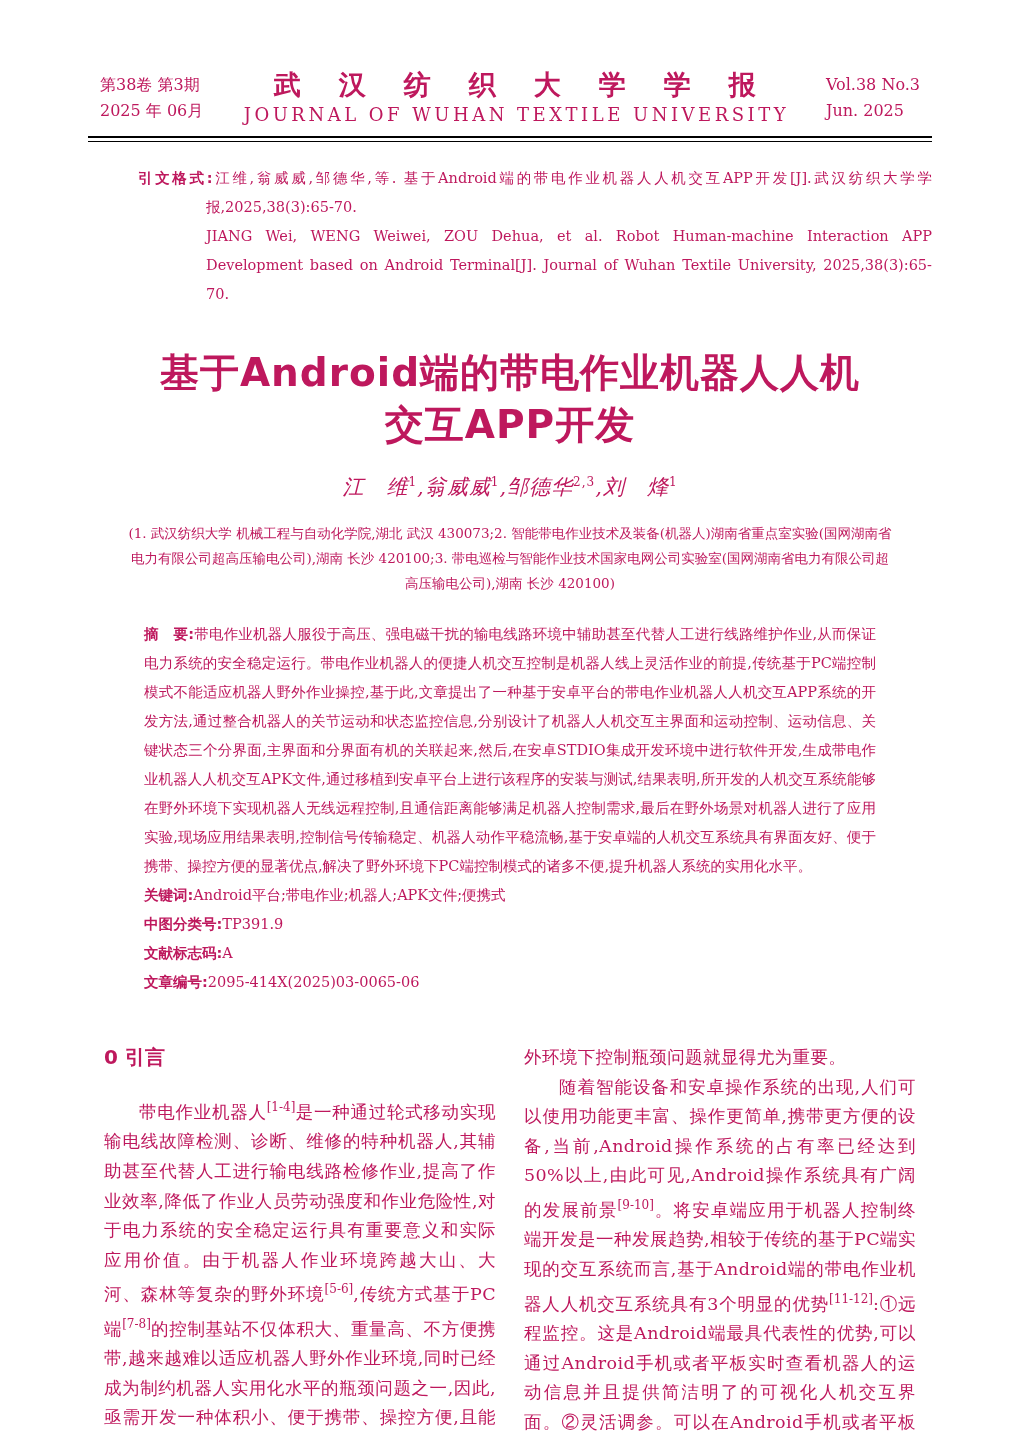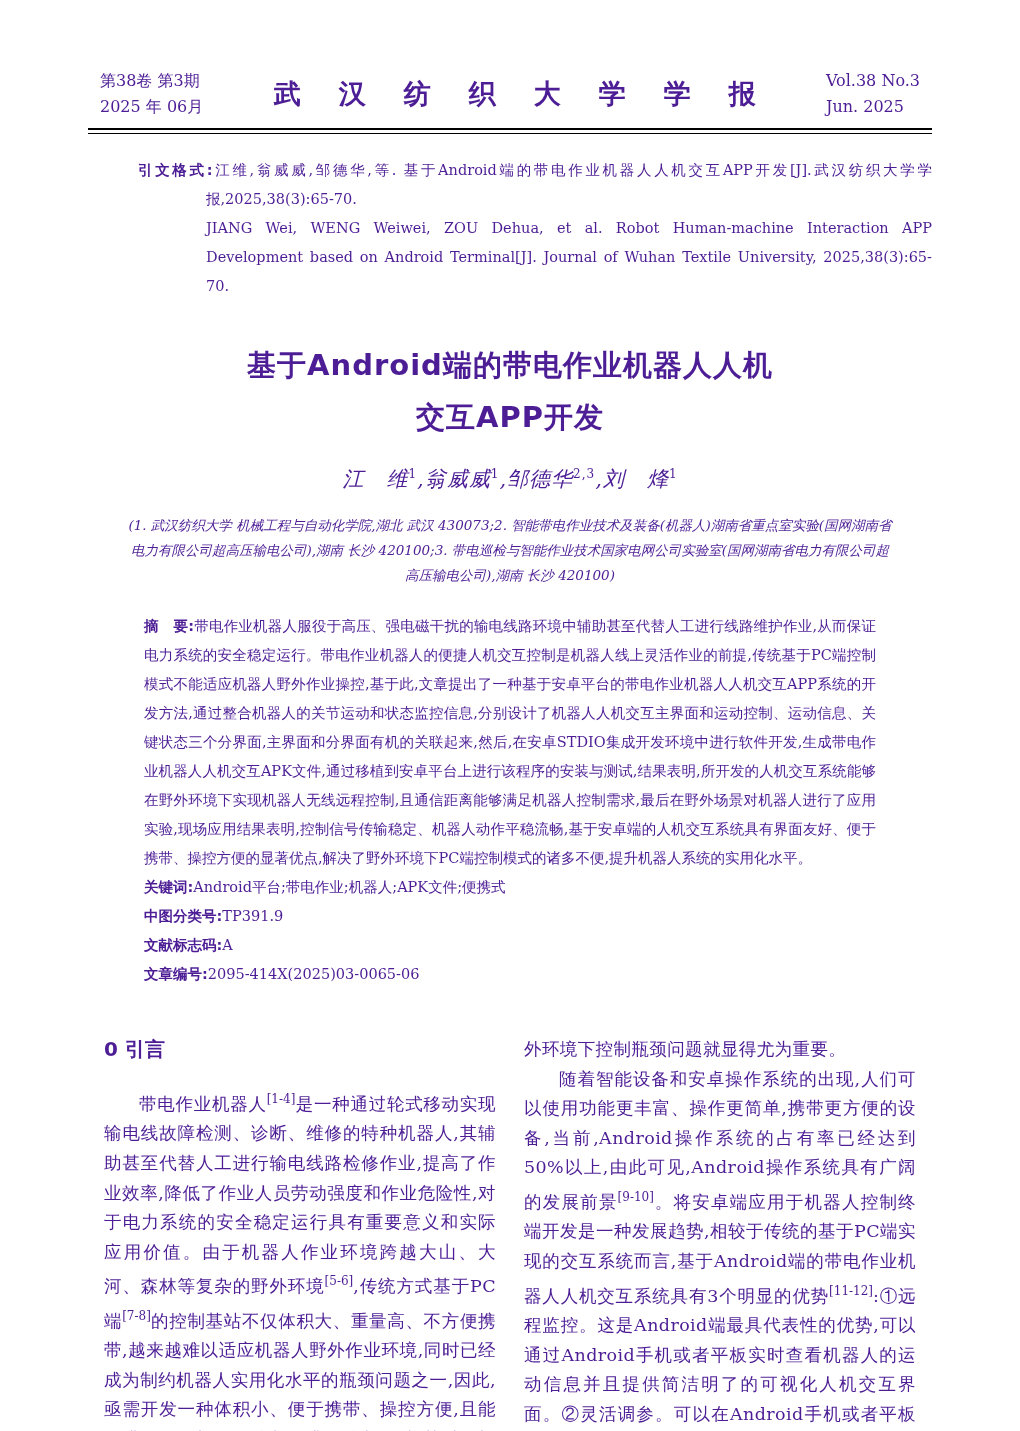--- a/index.html
+++ b/index.html
@@ -1,21 +1,21 @@
 <!DOCTYPE html>
 <html><head>
 <meta charset="utf-8">
 <style>
   * { margin: 0; padding: 0; box-sizing: border-box; }
   html, body { background: #ffffff; }
   .page {
     width: 1020px; height: 1431px;
     margin: 0 auto;
     background: #ffffff;
-    color: #4c1d95;
+    color: #be185d;
     padding: 68px 88px 0 88px;
     overflow: hidden;
     font-family: "DejaVu Serif", "Liberation Serif", serif;
   }
   
   .masthead {
     display: flex; justify-content: space-between; align-items: center;
     padding: 0 12px;
   }
   .mast-left, .mast-right { font-size: 16px; line-height: 26px; white-space: nowrap; }
@@ -36,31 +36,31 @@
   }
   
   .citation { margin: 22px 0 0 50px; font-size: 14.5px; line-height: 29px; }
   .citation .lbl { font-family: "DejaVu Sans", "Liberation Sans", sans-serif; font-weight: bold; }
   .cit-zh { padding-left: 68px; text-indent: -68px; text-align: justify; }
   .cit-en { padding-left: 68px; text-align: justify; }
   
   .title {
     margin-top: 38px; text-align: center;
     font-family: "DejaVu Sans", "Liberation Sans", sans-serif;
-    font-weight: bold; font-size: 29px; line-height: 52px; letter-spacing: 1px;
+    font-weight: bold; font-size: 39px; line-height: 52px; letter-spacing: 1px;
   }
   .title .tl { display: block; }
   .authors {
     margin-top: 22px; text-align: center;
     font-size: 21px; font-style: italic; letter-spacing: 1px;
   }
   .authors sup { font-size: 12px; font-style: normal; }
   .affiliation {
     margin: 20px 38px 0 38px; text-align: center;
-    font-size: 13.5px; line-height: 25px; font-style: italic;
+    font-size: 13.5px; line-height: 25px;
   }
   
   .meta { margin: 24px 56px 0 56px; font-size: 14.5px; line-height: 29px; }
   .meta b, .clc-row b { font-family: "DejaVu Sans", "Liberation Sans", sans-serif; font-weight: bold; }
   .abstract { text-align: justify; }
   .keywords { text-align: left; }
   .clc-row { display: flex; justify-content: space-between; flex-direction: column; }
   .clc-row .clc-item { white-space: nowrap; }
   
   .body-cols {
@@ -85,20 +85,21 @@
 
 <div class="page">
 
   <header class="masthead">
     <div class="mast-left">
       <div>第38卷 第3期</div>
       <div>2025 年 06月</div>
     </div>
     <div class="mast-center">
       <div class="zh">武汉纺织大学学报</div>
+      <div class="en">JOURNAL OF WUHAN TEXTILE UNIVERSITY</div>
     </div>
     <div class="mast-right">
       <div>Vol.38 No.3</div>
       <div>Jun. 2025</div>
     </div>
   </header>
 
   <div class="double-rule"></div>
 
   <section class="citation">

